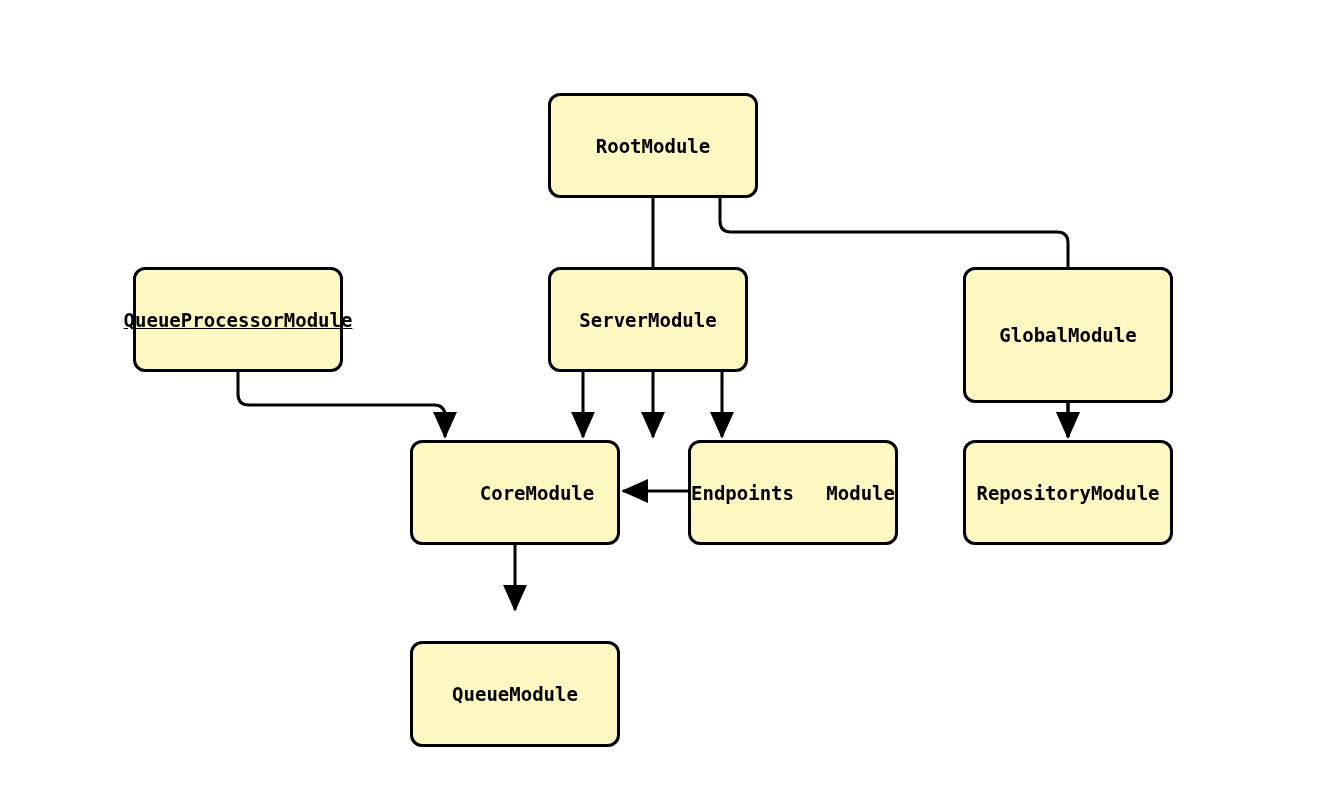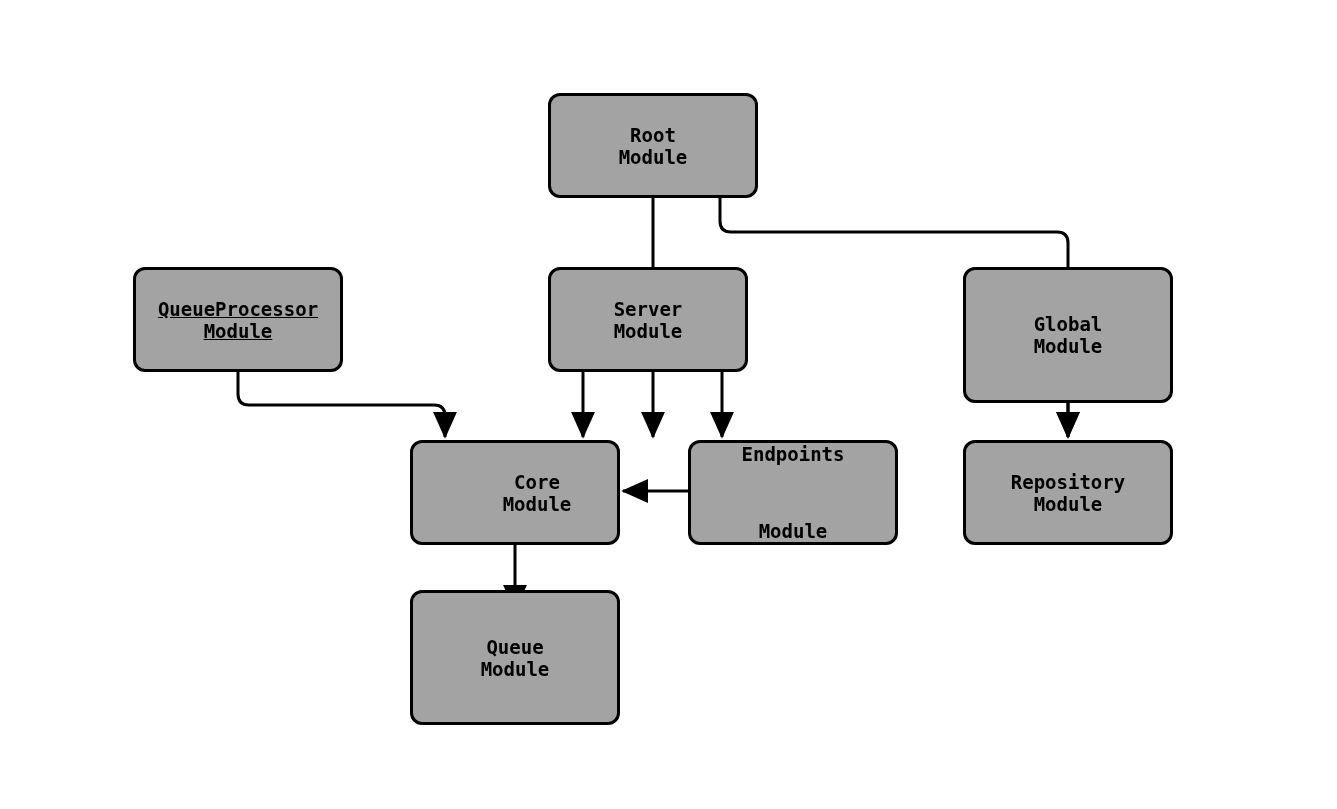--- a/index.html
+++ b/index.html
@@ -22,25 +22,25 @@
   #edge-layer {
     position: absolute;
     left: 0;
     top: 0;
     width: 1337px;
     height: 809px;
   }
   .node {
     position: absolute;
     box-sizing: border-box;
-    background: #a3a3a3;
+    background: #fef9c3;
     border: 3px solid #000000;
     border-radius: 12px;
     display: flex;
-    flex-direction: column;
+    flex-direction: row;
     align-items: center;
     justify-content: center;
     z-index: 2;
   }
   .node-label {
     font-family: "DejaVu Sans Mono", "Liberation Mono", monospace;
     font-size: 19px;
     line-height: 22px;
     font-weight: 600;
     color: #000000;
@@ -109,18 +109,18 @@
   <div class="node" style="left:688px; top:440px; width:210px; height:105px;justify-content:space-between;">
     <div class="node-label">Endpoints</div>
     <div class="node-label">Module</div>
   </div>
 
   <div class="node" style="left:963px; top:440px; width:210px; height:105px;">
     <div class="node-label">Repository</div>
     <div class="node-label">Module</div>
   </div>
 
-  <div class="node" style="left:410px; top:590px; width:210px; height:135px;">
+  <div class="node" style="left:410px; top:641px; width:210px; height:106px;">
     <div class="node-label">Queue</div>
     <div class="node-label">Module</div>
   </div>
 
 </div>
 
 </body></html>

